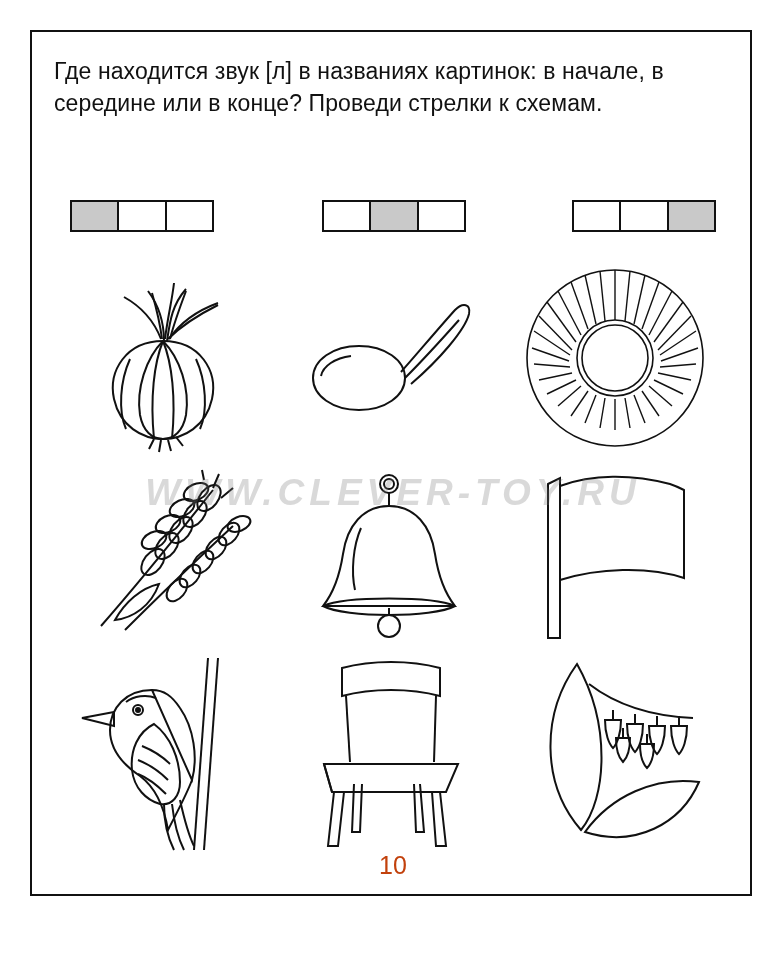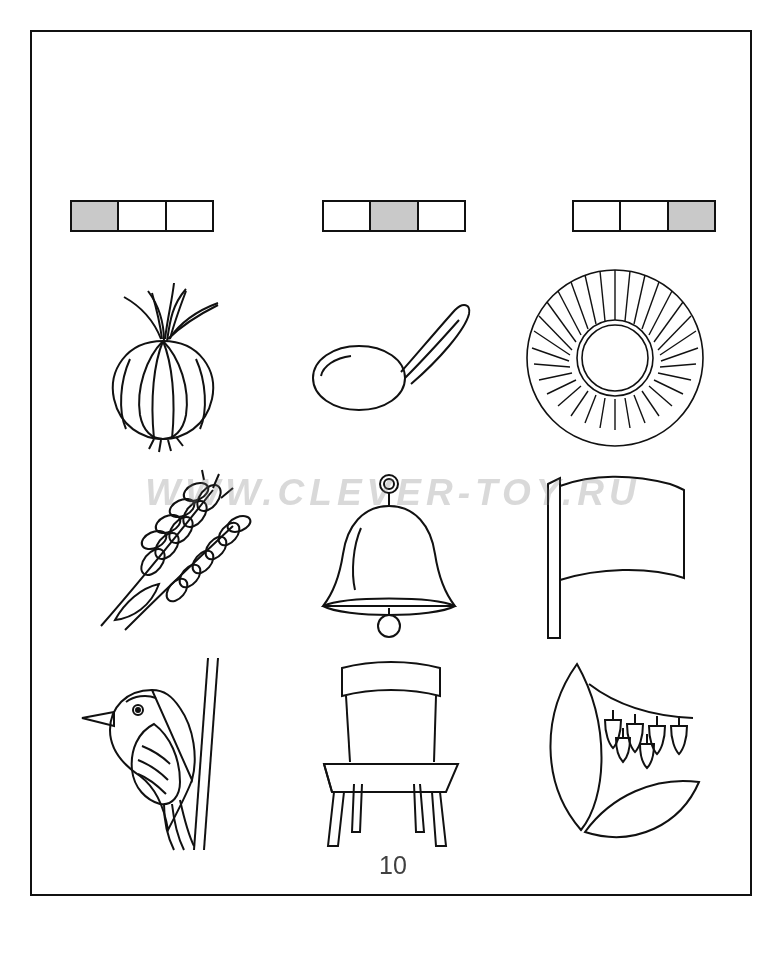--- a/index.html
+++ b/index.html
@@ -103,28 +103,29 @@
     user-select: none;
     font-style: italic;
   }
   .page-number {
     position: absolute;
     left: 0;
     bottom: 14px;
     width: 722px;
     text-align: center;
     font-size: 25px;
-    color: #404040;
+    color: #c2410c;
   }
 </style>
 </head>
 <body>
 
 <div class="page">
 
+  <div class="instruction">Где находится звук [л] в названиях картинок: в начале, в середине или в конце? Проведи стрелки к схемам.</div>
 
   <div class="schemes">
 
     <div class="scheme scheme-1">
       <div class="cell filled"></div>
       <div class="cell"></div>
       <div class="cell"></div>
     </div>
 
     <div class="scheme scheme-2">

